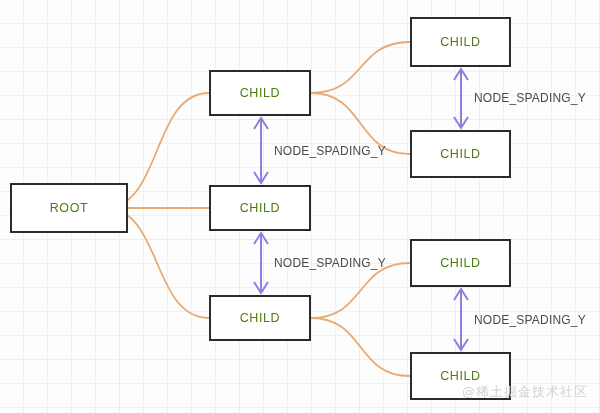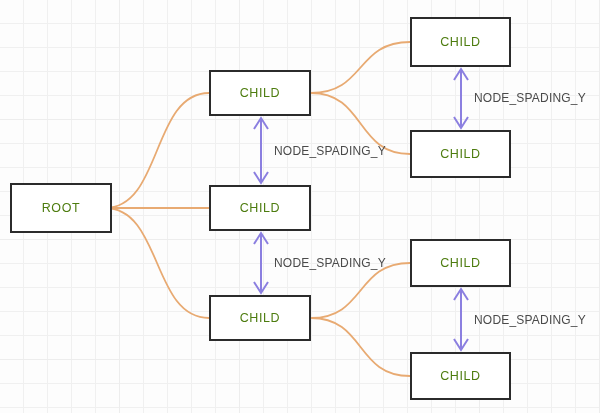--- a/index.html
+++ b/index.html
@@ -104,21 +104,21 @@
         </g>
         <g>
           <path d="M 461 289 L 461 350" stroke="#8b7fe0" stroke-width="2" fill="none"></path>
           <path d="M 454 300 L 461 289 L 468 300" stroke="#8b7fe0" stroke-width="2" fill="none"></path>
           <path d="M 454 339 L 461 350 L 468 339" stroke="#8b7fe0" stroke-width="2" fill="none"></path>
         </g>
       </g>
   </svg>
 
   <div id="nodes-layer">
-      <div class="node-box" style="left: 10px; top: 183px; width: 102px; height: 50px; border-color: rgb(43, 43, 43); background: rgb(255, 255, 255);">
+      <div class="node-box" style="left: 10px; top: 183px; width: 118px; height: 50px; border-color: rgb(43, 43, 43); background: rgb(255, 255, 255);">
         <span>ROOT</span>
       </div>
       <div class="node-box" style="left: 209px; top: 70px; width: 102px; height: 46px; border-color: rgb(43, 43, 43); background: rgb(255, 255, 255);">
         <span>CHILD</span>
       </div>
       <div class="node-box" style="left: 209px; top: 185px; width: 102px; height: 46px; border-color: rgb(43, 43, 43); background: rgb(255, 255, 255);">
         <span>CHILD</span>
       </div>
       <div class="node-box" style="left: 209px; top: 295px; width: 102px; height: 46px; border-color: rgb(43, 43, 43); background: rgb(255, 255, 255);">
         <span>CHILD</span>
@@ -136,13 +136,14 @@
         <span>CHILD</span>
       </div>
     </div>
   <div id="labels-layer">
       <div class="spacing-label" style="left: 274px; top: 144px;">NODE_SPADING_Y</div>
       <div class="spacing-label" style="left: 474px; top: 91px;">NODE_SPADING_Y</div>
       <div class="spacing-label" style="left: 274px; top: 256px;">NODE_SPADING_Y</div>
       <div class="spacing-label" style="left: 474px; top: 313px;">NODE_SPADING_Y</div>
     </div>
 
+  <div id="watermark">@稀土掘金技术社区</div>
 </div>
 
 </body></html>

